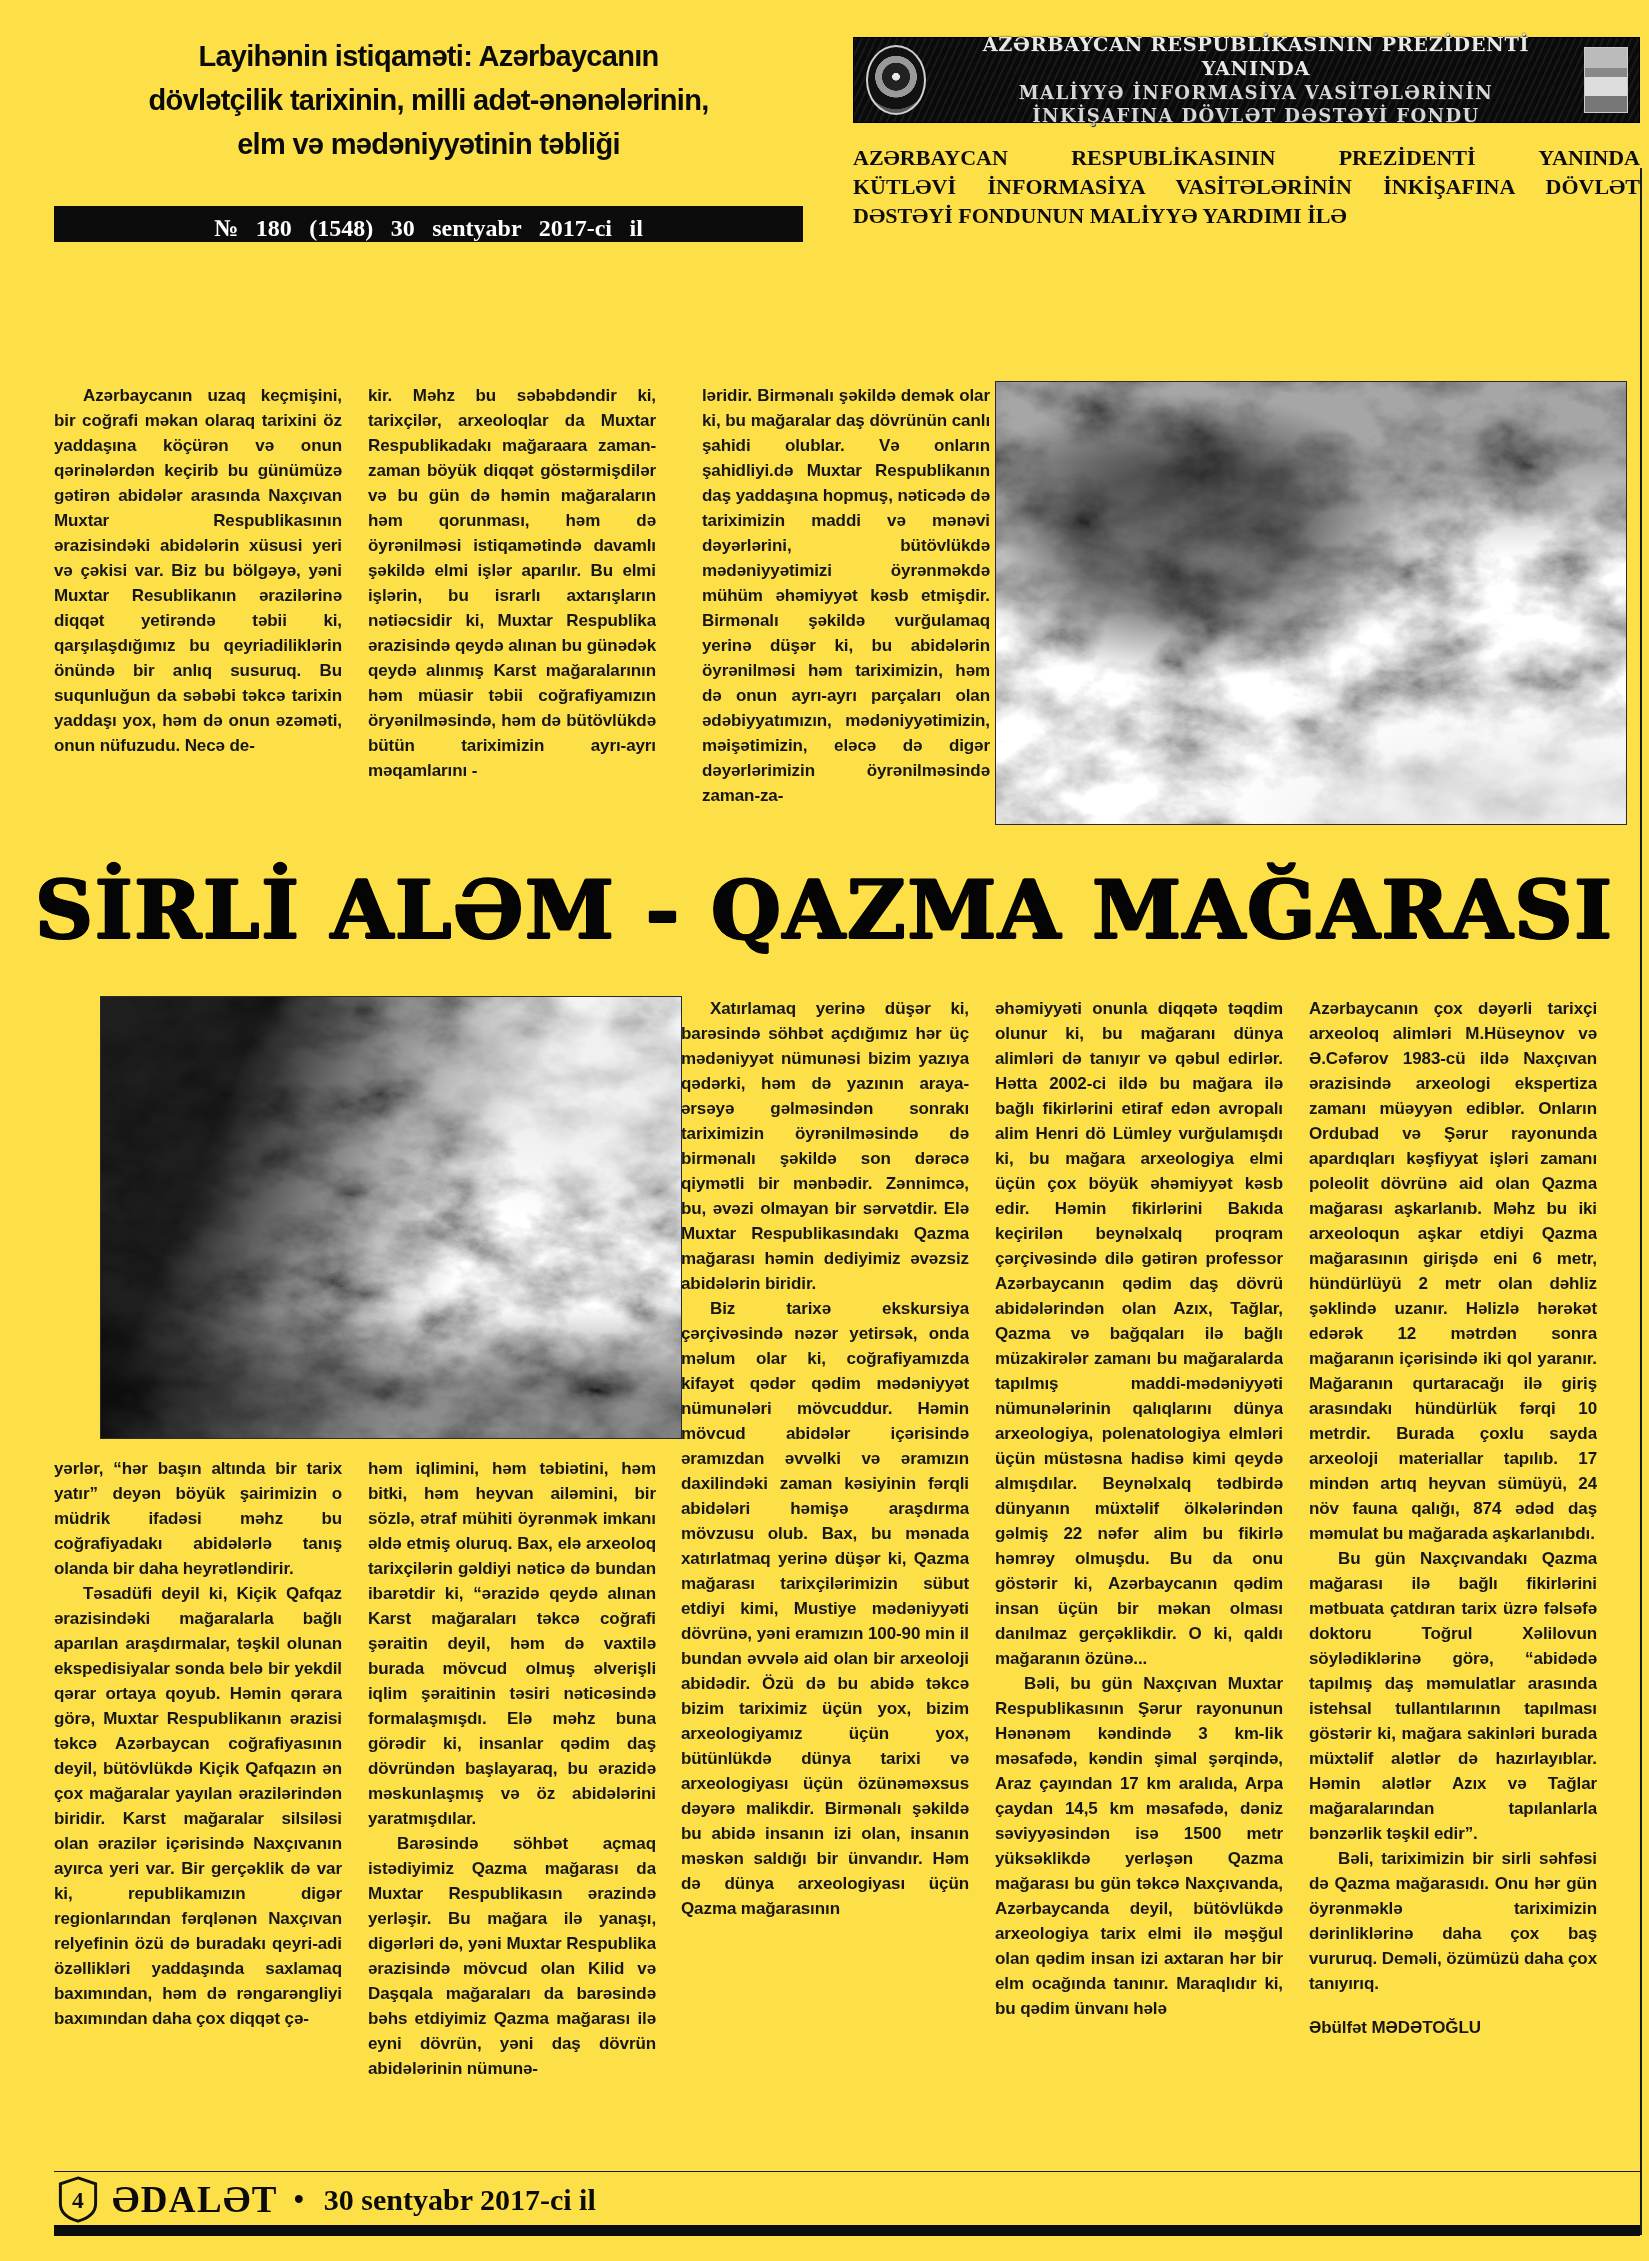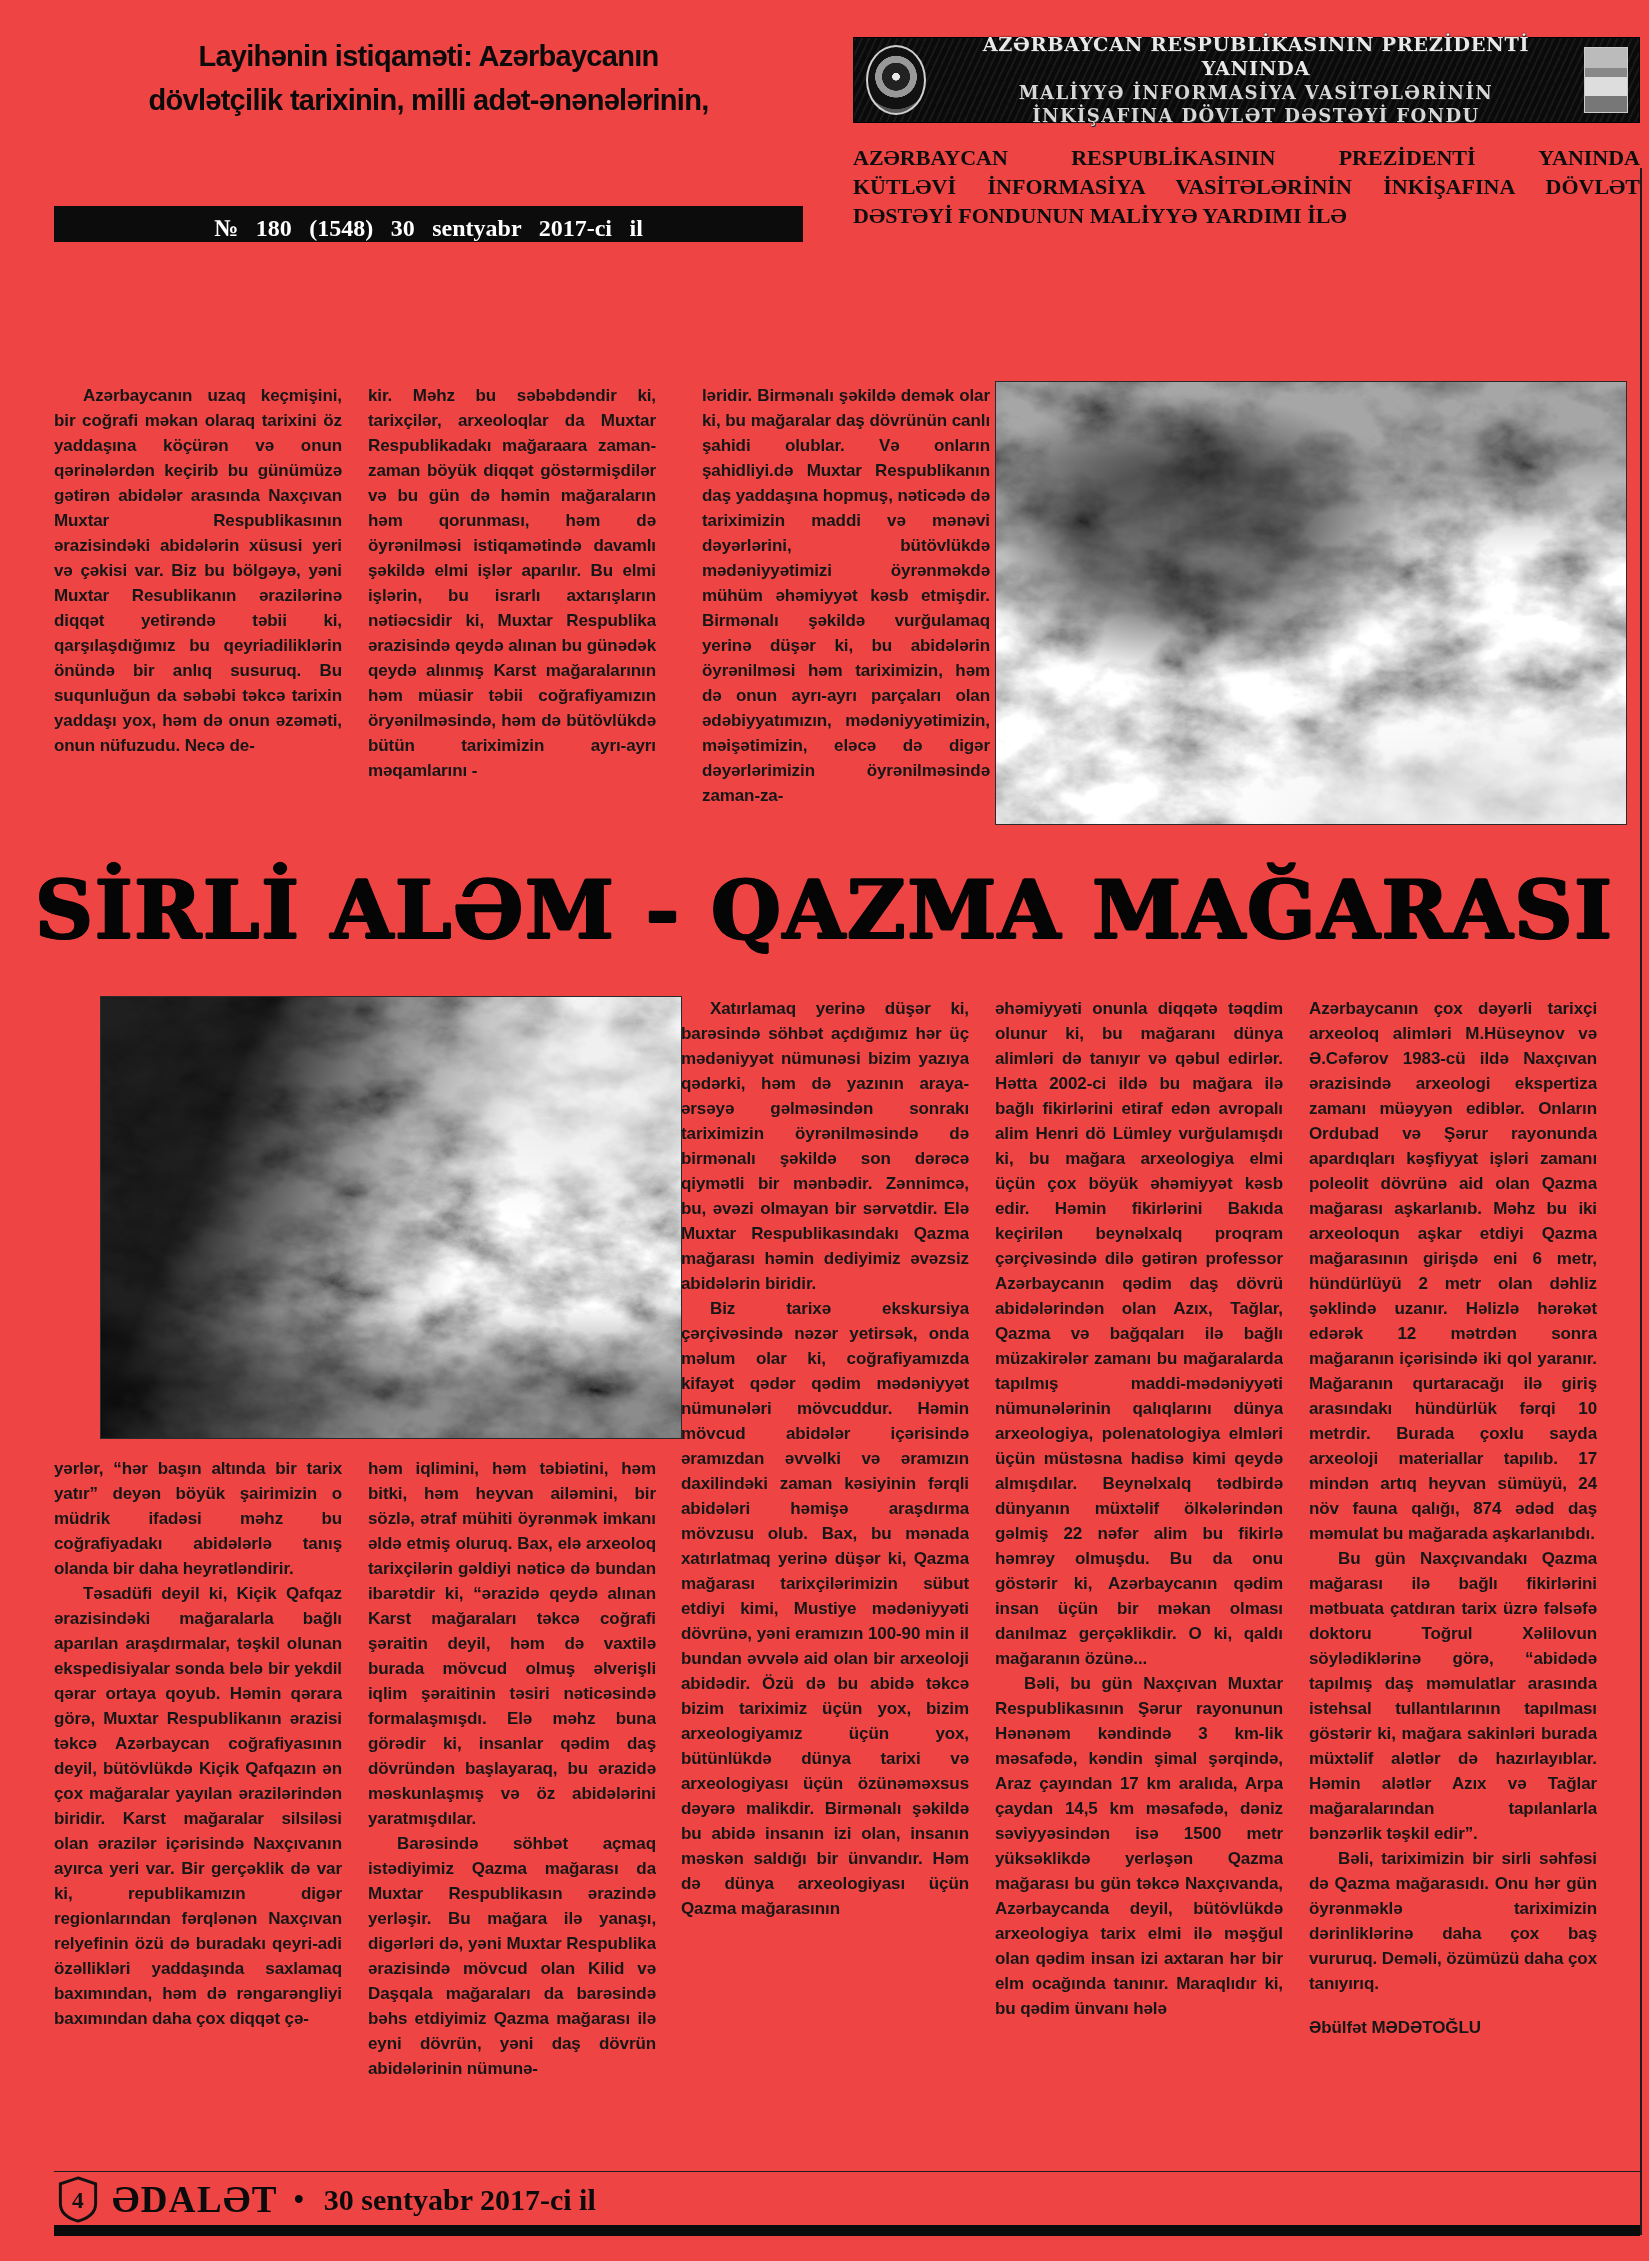--- a/index.html
+++ b/index.html
@@ -1,19 +1,19 @@
 <!DOCTYPE html>
 <html style="font-size:11.5px"><head>
 <meta charset="utf-8">
 <style>
   html,body{margin:0;padding:0;background:#888;}
   .page{
     position:relative;
     width:1649px;height:2261px;
-    background:#ef4444;
+    background:#fde047;
     margin:0 auto;
     overflow:hidden;
     font-family:"Liberation Sans","DejaVu Sans",sans-serif;
     color:#111;
   }
   
   .slogan{
     position:absolute;left:54px;top:34px;width:749px;
     text-align:center;font-weight:bold;
     font-size:29px;line-height:44px;letter-spacing:-0.7px;
@@ -135,20 +135,21 @@
   }
 </style>
 </head>
 <body>
 
 <div class="page">
 
   <div class="slogan">
     <div class="slogan-line">Layihənin istiqaməti: Azərbaycanın</div>
     <div class="slogan-line">dövlətçilik tarixinin, milli adət-ənənələrinin,</div>
+    <div class="slogan-line">elm və mədəniyyətinin təbliği</div>
   </div>
 
   <div class="issue-bar">
     <span>№ 180 (1548) 30 sentyabr 2017-ci il</span>
   </div>
 
   <div class="banner">
     <div class="banner-emblem"></div>
     <div class="banner-text">
       <div class="bl1">AZƏRBAYCAN RESPUBLİKASININ PREZİDENTİ YANINDA</div>

